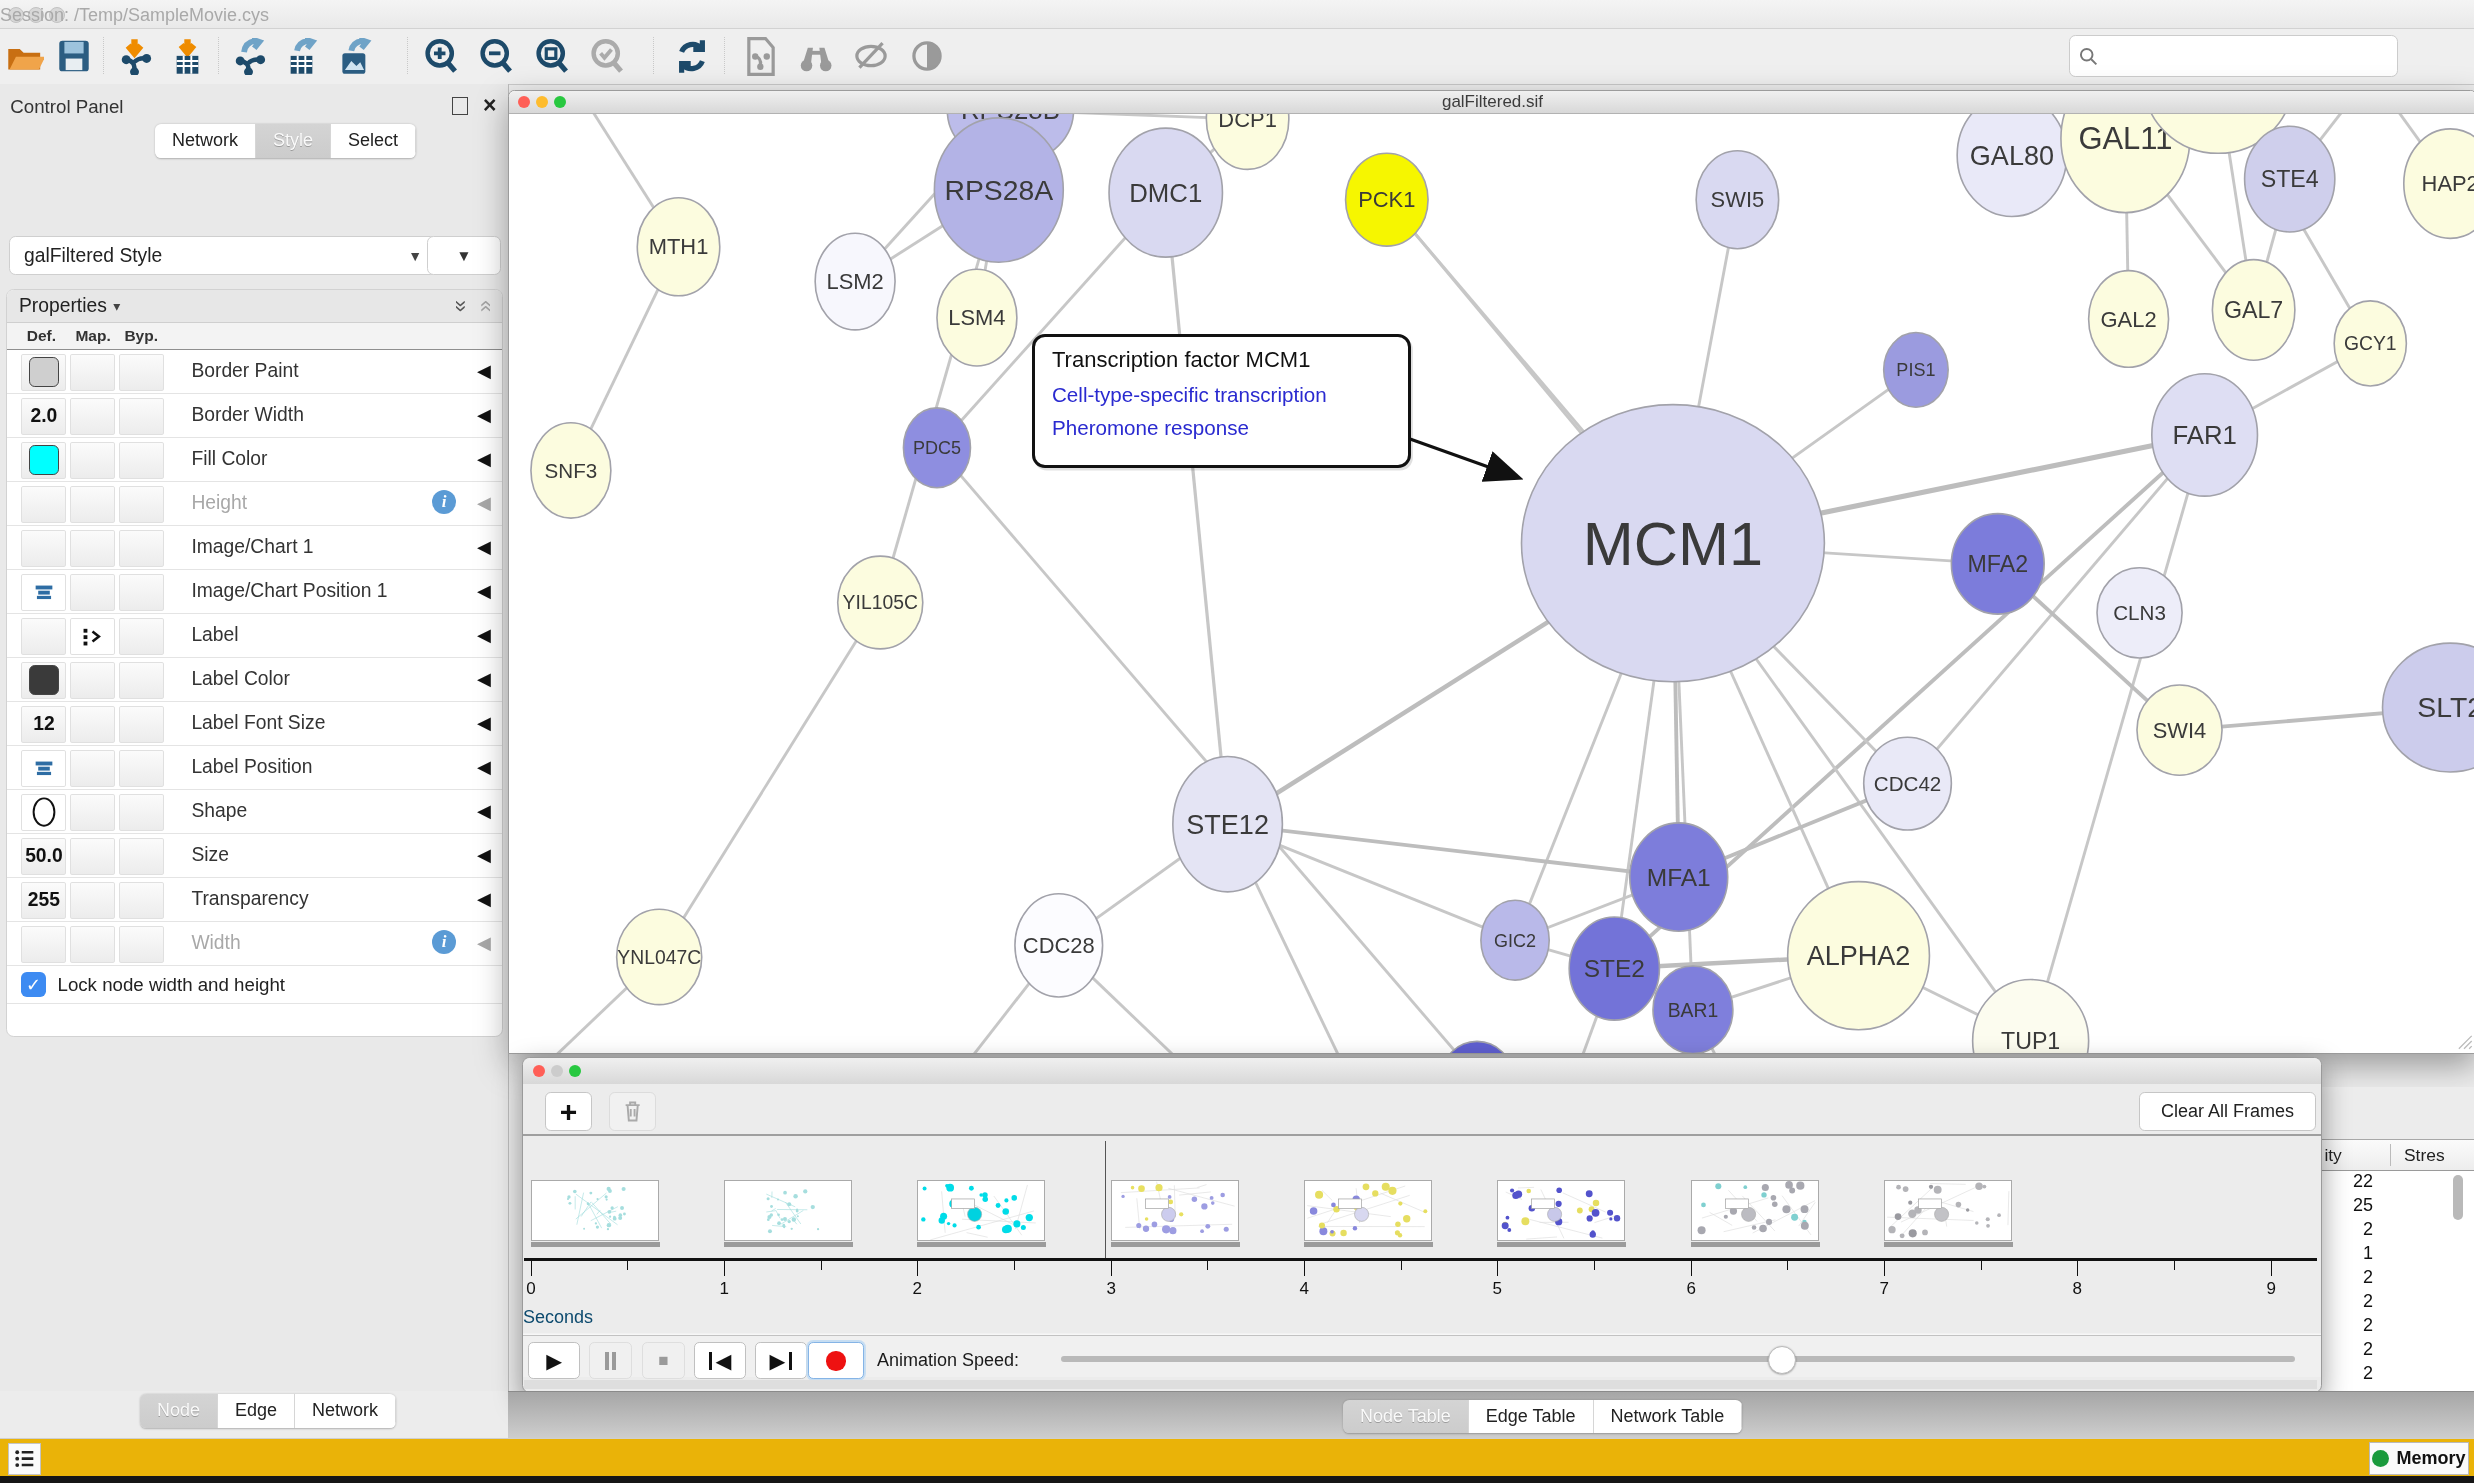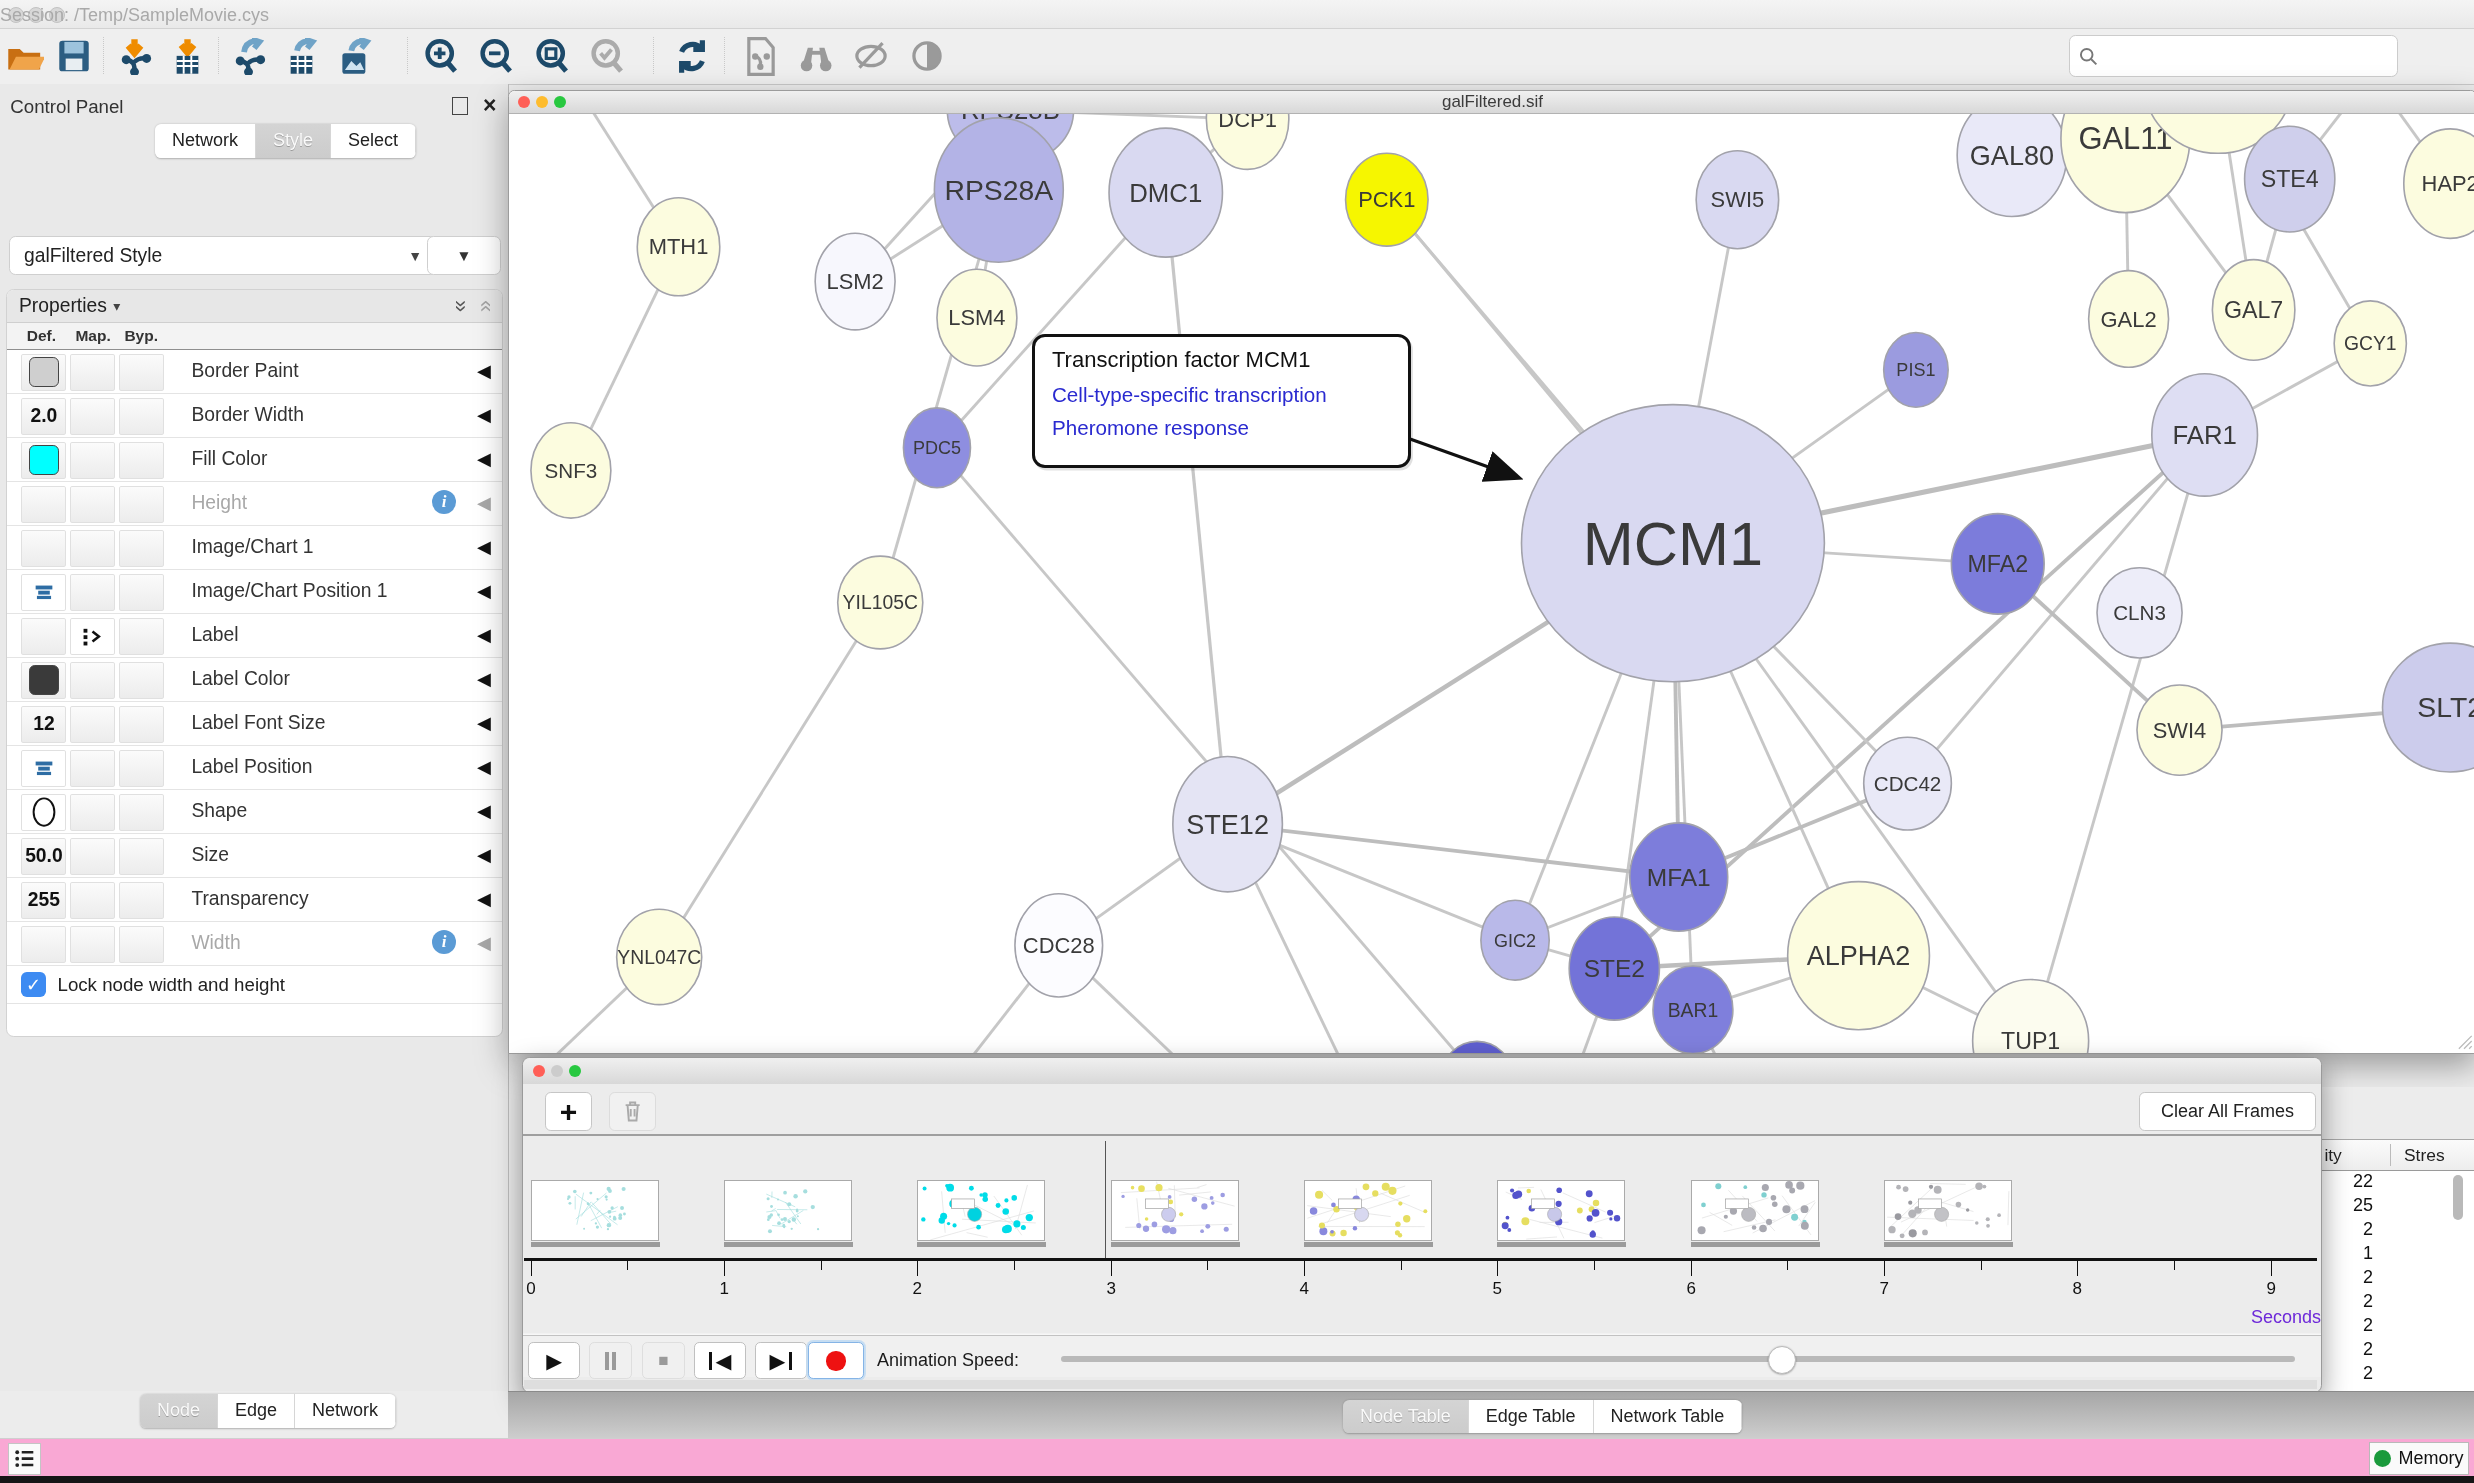--- a/index.html
+++ b/index.html
@@ -67,21 +67,21 @@
   #anim-sep1{position:absolute;left:0;top:76px;width:100%;height:1.9px;background:#9f9f9f;}
   #frames{position:absolute;left:0;top:78px;width:100%;height:122px;}
   .frame{position:absolute;top:44px;width:129px;}
   .thumb{width:126px;height:59px;background:#fff;border:1.3px solid #aaa;}
   .pedestal{width:129px;height:5.8px;background:#9b9b9b;margin-top:0.6px;}
   #playhead{position:absolute;width:1.3px;background:#555;top:5.2px;height:117px;}
   #ruler{position:absolute;left:0;top:200px;width:100%;height:77px;}
   #ruler-line{position:absolute;left:1.3px;top:0;width:1793px;height:2.6px;background:#111;}
   .tick{position:absolute;top:2.6px;width:1.3px;background:#111;}
   .ticknum{position:absolute;top:20.6px;width:39px;margin-left:-19.3px;text-align:center;font-size:17px;color:#111;}
-  #seconds-label{position:absolute;left:0;width:1798px;text-align:right;top:49px;font-size:18px;color:#6d28d9;}
+  #seconds-label{position:absolute;left:0;width:1798px;text-align:left;top:49px;font-size:18px;color:#0c4a6e;}
   #anim-sep2{position:absolute;left:0;top:277px;width:100%;height:1.3px;background:#c2c2c2;box-shadow:0 -1.3px 0 #fdfdfd;}
   #controls{position:absolute;left:0;top:278px;width:100%;height:41px;background:#f0f0f0;}
   .pbtn{position:absolute;top:6.4px;height:35px;background:#fff;border:1.3px solid #c0c0c0;border-radius:5.2px;display:flex;align-items:center;justify-content:center;gap:3.2px;}
   .pbtn.dis{background:#f0f0f0;border-color:#dedede;}
   .tri{font-size:20.6px;color:#111;line-height:1;}
   .tri.gray{color:#9a9a9a;}
   .bar{width:3.9px;height:18px;background:#111;}
   .bar.gray{background:#9a9a9a;}
   #speed-label{position:absolute;left:354px;top:14px;font-size:18px;color:#1a1a1a;}
   #slider-track{position:absolute;left:538px;top:298px;width:1234px;height:5.8px;background:#b9b9b9;border-radius:3.2px;}
@@ -93,21 +93,21 @@
   #rtable{position:absolute;left:0;top:52px;width:157px;height:251px;background:#fff;border:1.3px solid #a8a8a8;border-right:none;}
   #rhead{height:30px;background:linear-gradient(#fbfbfb,#ededed);border-bottom:1.3px solid #9a9a9a;position:relative;font-size:17.4px;color:#222;}
   #rhead .h1{position:absolute;left:6.4px;top:5.2px;}
   #rhead .h2{position:absolute;left:86px;top:5.2px;}
   #rhead .hdiv{position:absolute;left:72px;top:3.9px;width:0.6px;height:22px;background:#bbb;}
   .trow{height:24px;font-size:18px;color:#111;text-align:right;padding-right:102px;}
   #rscroll{position:absolute;right:11.6px;top:35px;width:10.3px;height:45px;background:#b9b9b9;border-radius:5.2px;}
   
   #tablebar{left:508px;top:1391px;width:1967px;height:48px;background:linear-gradient(#a6a6a6,#cfcfcf);border-top:0.6px solid #8a8a8a;}
   #table-tabs{left:835px;top:7.7px;}
-  #statusbar{left:0;top:1438px;width:2475px;height:37px;background:#f9a8d4;border-top:0.6px solid #cfcfcf;}
+  #statusbar{left:0;top:1438px;width:2475px;height:37px;background:#eab308;border-top:0.6px solid #cfcfcf;font-weight:bold;}
   #listbtn{left:7.7px;top:3.9px;width:31px;height:30px;background:#fafafa;border:1.3px solid #c4c4c4;display:flex;align-items:center;justify-content:center;}
   #membtn{right:6.4px;top:3.2px;width:98px;height:31px;background:#fafafa;border:1.3px solid #b9b9b9;display:flex;align-items:center;justify-content:center;gap:7.7px;font-size:18px;color:#111;}
   #memdot{width:17px;height:17px;border-radius:50%;}
   #blackstrip{left:0;top:1476px;width:2475px;height:7.7px;background:#151515;}
   svg text{font-family:"Liberation Sans","DejaVu Sans",sans-serif;}
 </style>
 </head>
 <body>
 
 <div class="abs" id="titlebar">

